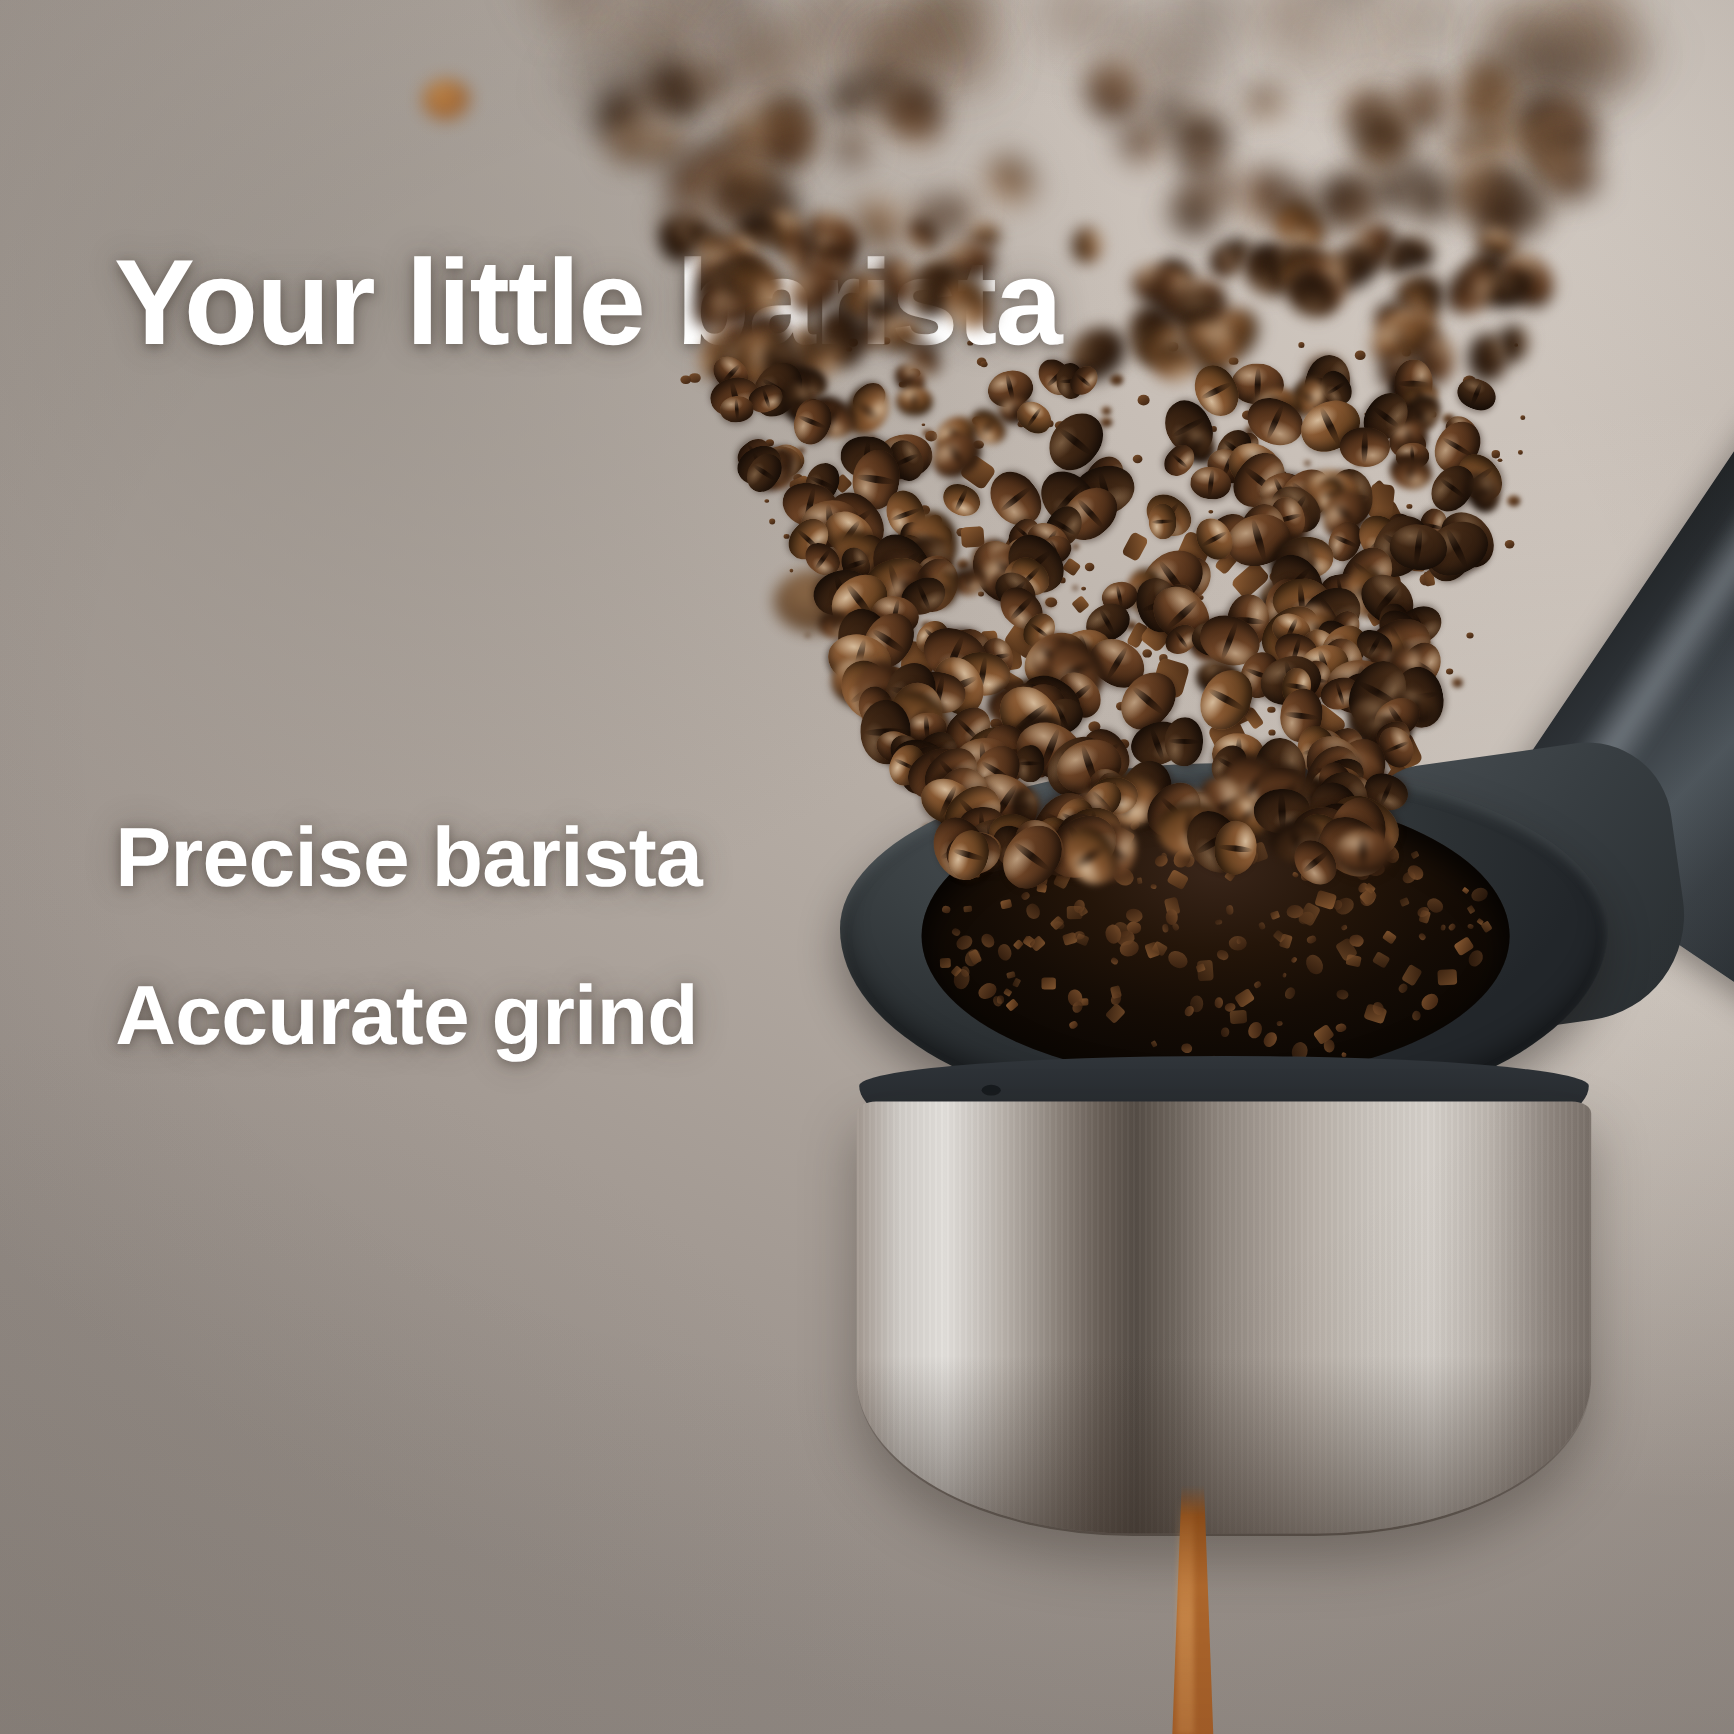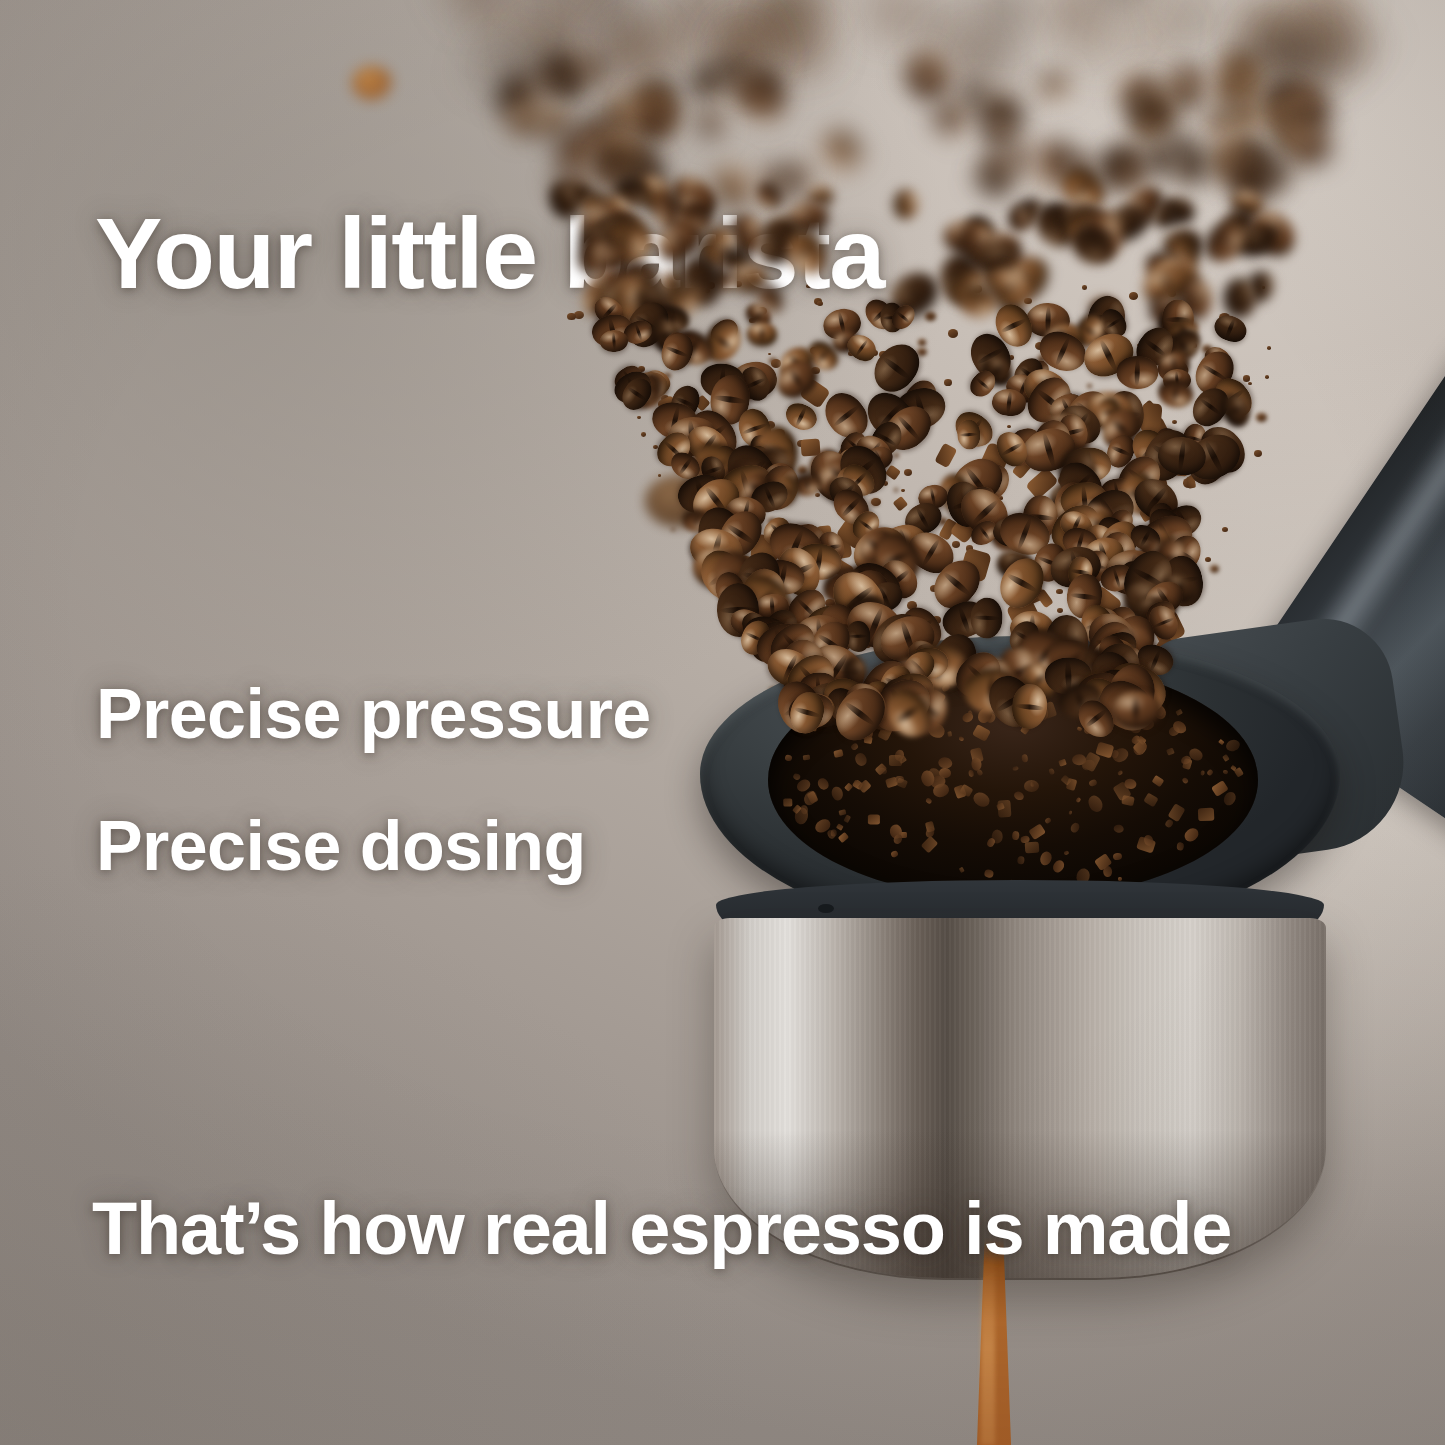--- a/index.html
+++ b/index.html
@@ -1345,19 +1345,18 @@
   <div class="float-bean"></div>
 
   <div class="stream"></div>
   <div class="stream-hi"></div>
 
   <div class="bg-vignette"></div>
 
   <div class="txt" id="headline">Your little barista</div>
 
 
-  <div class="txt feature" id="feat1">Precise pressure</div>
-
-  <div class="txt feature" id="feat2">Precise dosing</div>
-
-  <div class="txt" id="tagline">That’s how real espresso is made</div>
+  <div class="txt feature" id="feat1">Precise barista</div>
+
+  <div class="txt feature" id="feat2">Accurate grind</div>
+
 
 </div>
 
 </body></html>

